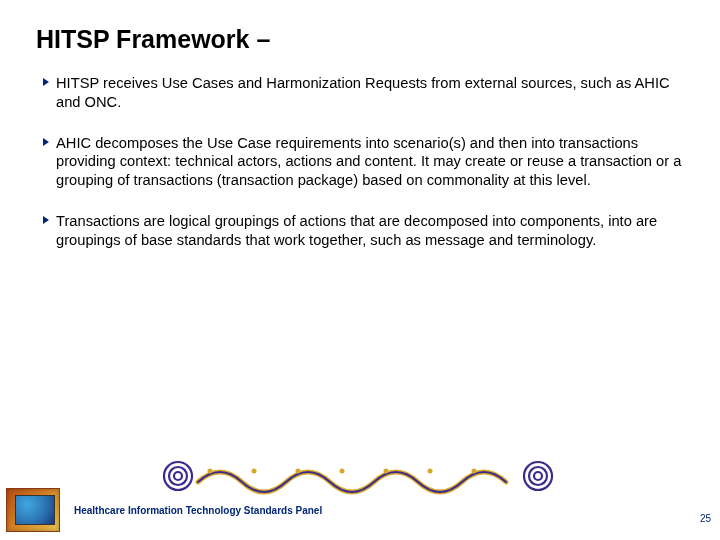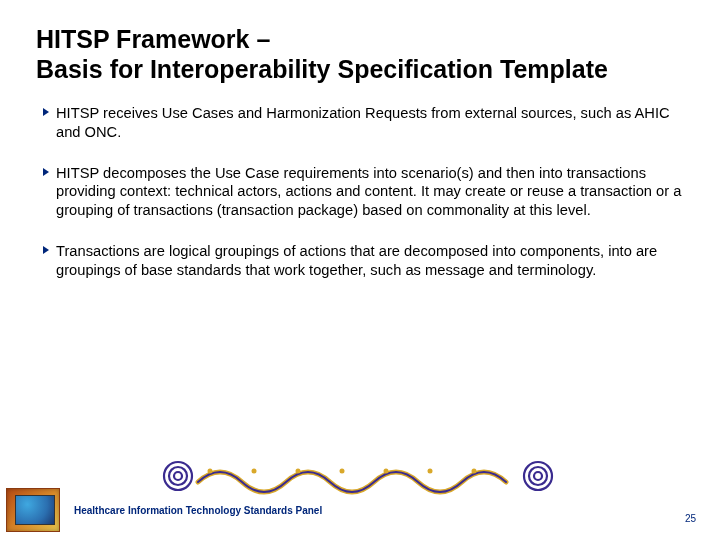--- a/index.html
+++ b/index.html
@@ -71,56 +71,55 @@
     position: absolute;
     left: 74px;
     bottom: 12px;
     font-size: 10px;
     font-weight: bold;
     color: #00267a;
     white-space: nowrap;
   }
   .pagenum {
     position: absolute;
-    right: 24px;
+    right: 9px;
     bottom: 4px;
     font-size: 10px;
     color: #00267a;
   }
   .deco {
     position: absolute;
     bottom: 44px;
     left: 50%;
     transform: translateX(-50%);
     width: 420px;
     height: 40px;
   }
 </style>
 </head>
 <body>
 
 <div class="slide">
 
   <h1 class="title">
     <span>HITSP Framework –</span><br>
-    <span>Basis for Interoperability Specification Template</span>
   </h1>
 
   <ul class="bullets">
     <li>
       <span class="arrow"><svg width="8" height="10" viewBox="0 0 8 10">
             <path d="M1 1 L7 5 L1 9 Z" fill="#00267a"></path>
           </svg></span>
       <span>HITSP receives Use Cases and Harmonization Requests from external sources, such as AHIC and ONC.</span>
     </li>
     <li>
       <span class="arrow"><svg width="8" height="10" viewBox="0 0 8 10">
             <path d="M1 1 L7 5 L1 9 Z" fill="#00267a"></path>
           </svg></span>
-      <span>HITSP decomposes the Use Case requirements into scenario(s) and then into transactions providing context: technical actors, actions and content. It may create or reuse a transaction or a grouping of transactions (transaction package) based on commonality at this level.</span>
+      <span>AHIC decomposes the Use Case requirements into scenario(s) and then into transactions providing context: technical actors, actions and content. It may create or reuse a transaction or a grouping of transactions (transaction package) based on commonality at this level.</span>
     </li>
     <li>
       <span class="arrow"><svg width="8" height="10" viewBox="0 0 8 10">
             <path d="M1 1 L7 5 L1 9 Z" fill="#00267a"></path>
           </svg></span>
       <span>Transactions are logical groupings of actions that are decomposed into components, into are groupings of base standards that work together, such as message and terminology.</span>
     </li>
   </ul>
 
   <svg class="deco" viewBox="0 0 420 40">

